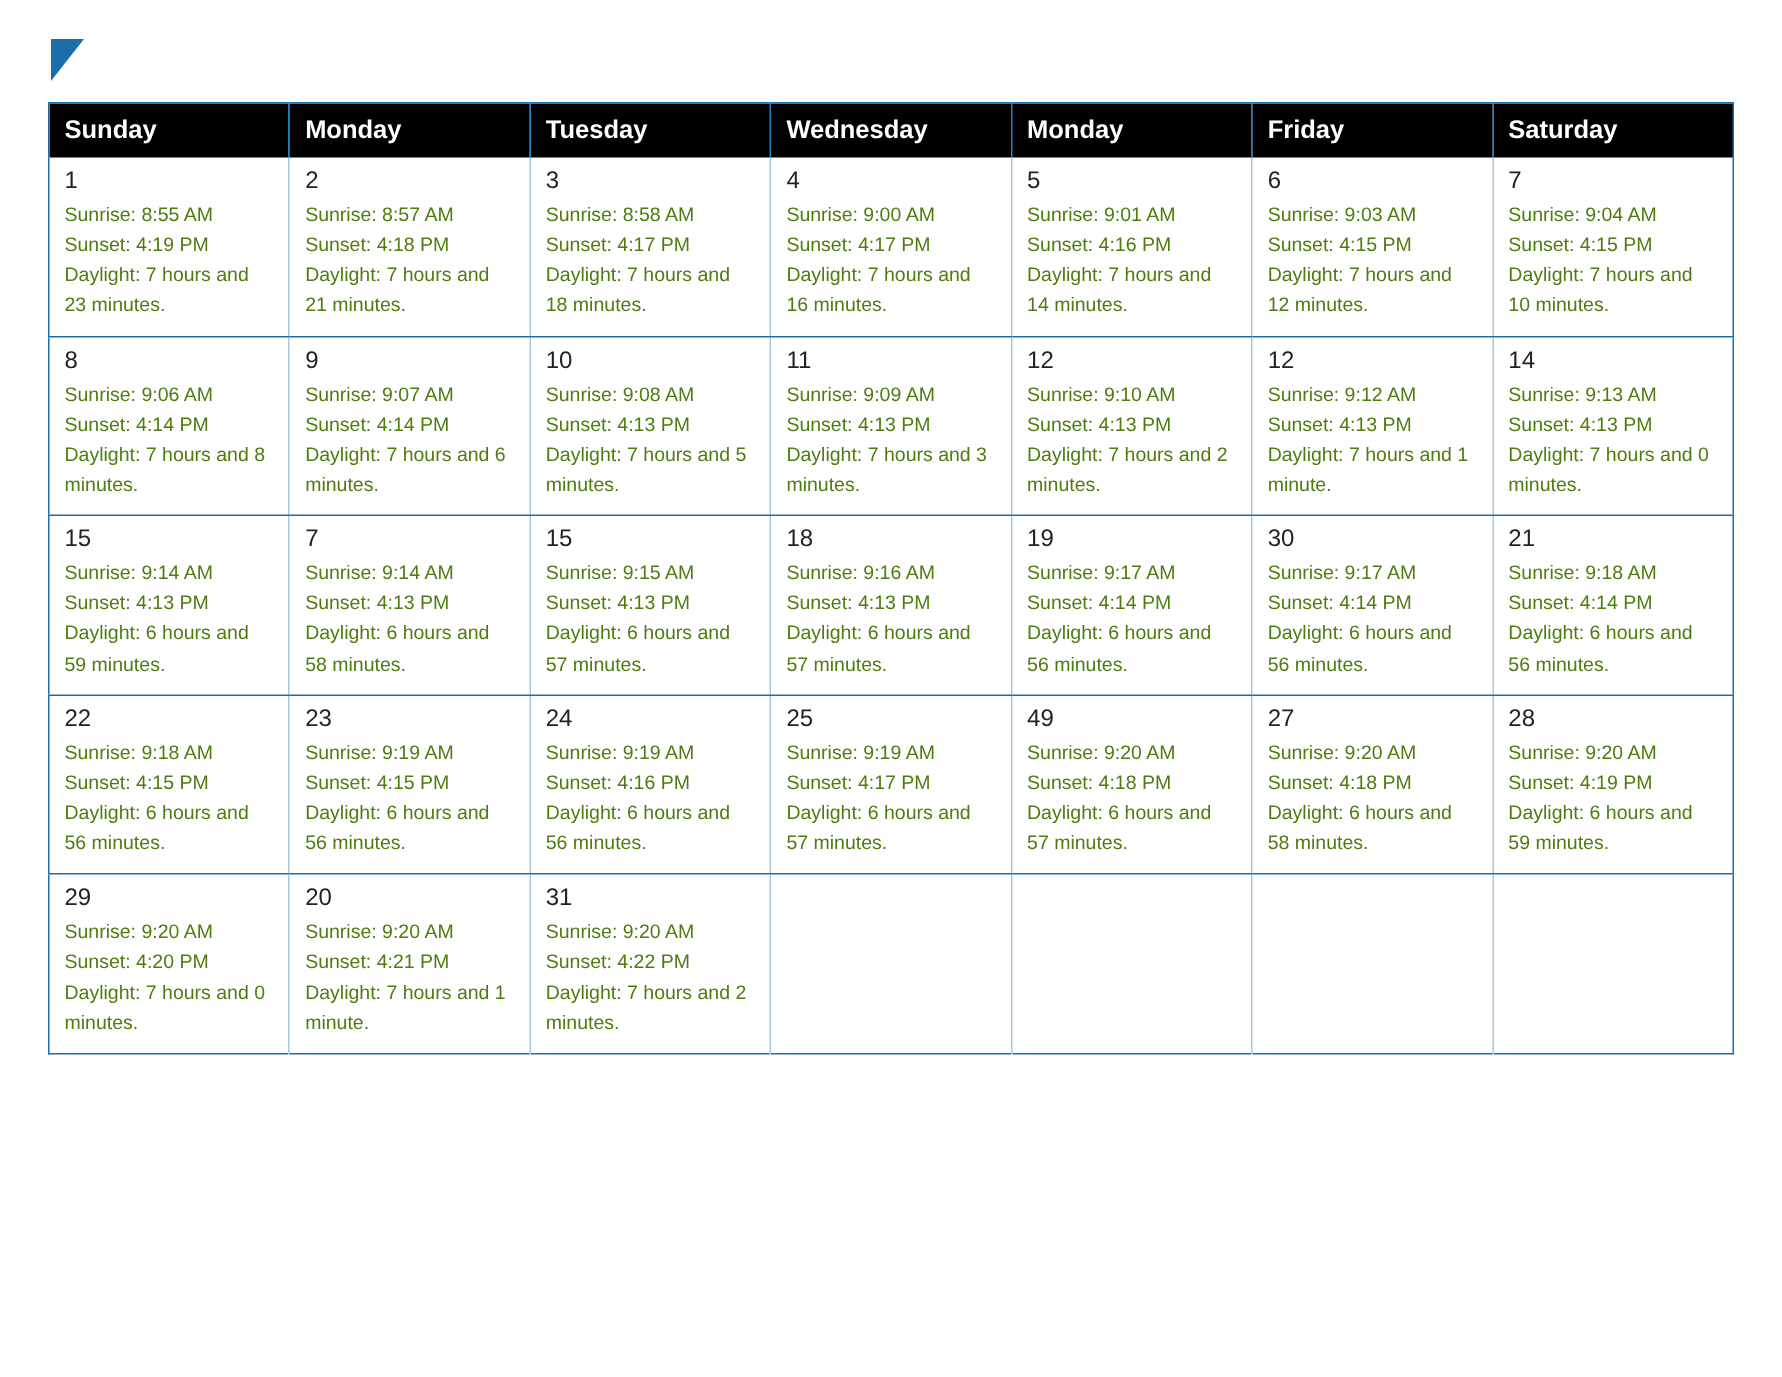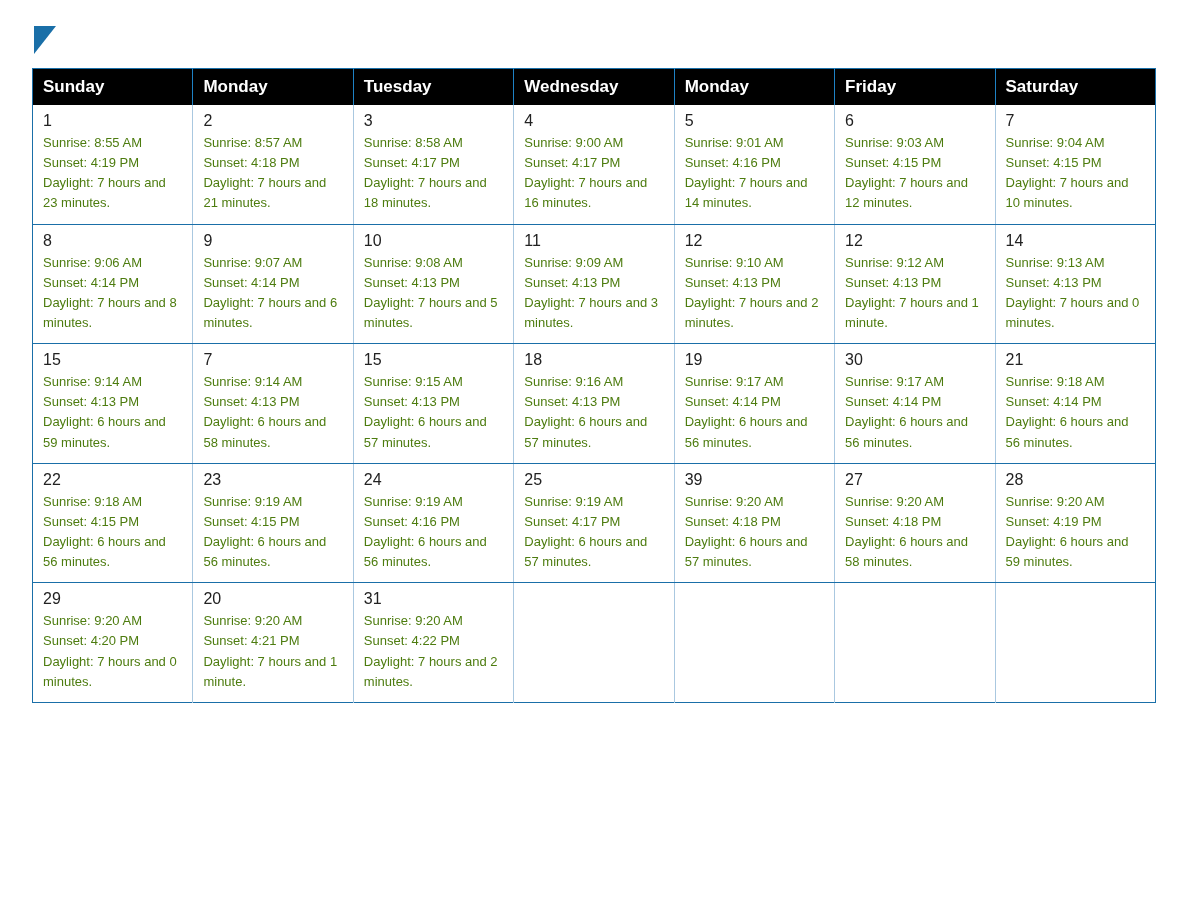--- a/index.html
+++ b/index.html
@@ -228,21 +228,21 @@
         </td>
         <td>
           <span class="day-num">24</span>
           <div class="day-info">Sunrise: 9:19 AM<br>Sunset: 4:16 PM<br>Daylight: 6 hours and 56 minutes.</div>
         </td>
         <td>
           <span class="day-num">25</span>
           <div class="day-info">Sunrise: 9:19 AM<br>Sunset: 4:17 PM<br>Daylight: 6 hours and 57 minutes.</div>
         </td>
         <td>
-          <span class="day-num">39</span>
+          <span class="day-num">49</span>
           <div class="day-info">Sunrise: 9:20 AM<br>Sunset: 4:18 PM<br>Daylight: 6 hours and 57 minutes.</div>
         </td>
         <td>
           <span class="day-num">27</span>
           <div class="day-info">Sunrise: 9:20 AM<br>Sunset: 4:18 PM<br>Daylight: 6 hours and 58 minutes.</div>
         </td>
         <td>
           <span class="day-num">28</span>
           <div class="day-info">Sunrise: 9:20 AM<br>Sunset: 4:19 PM<br>Daylight: 6 hours and 59 minutes.</div>
         </td>

